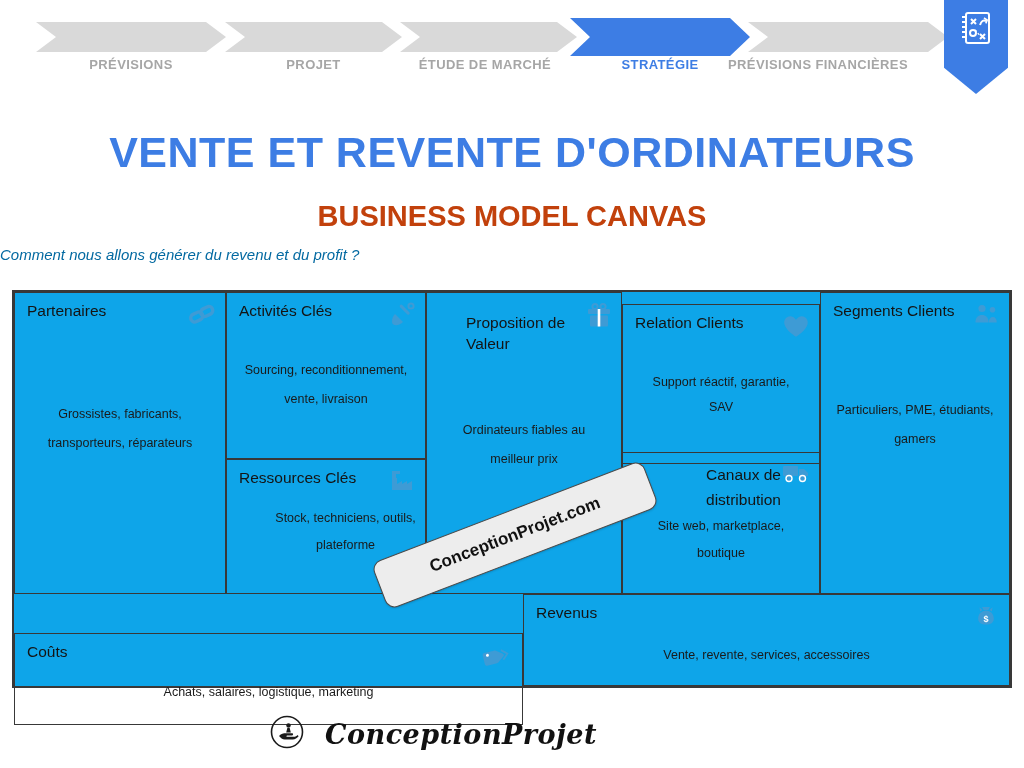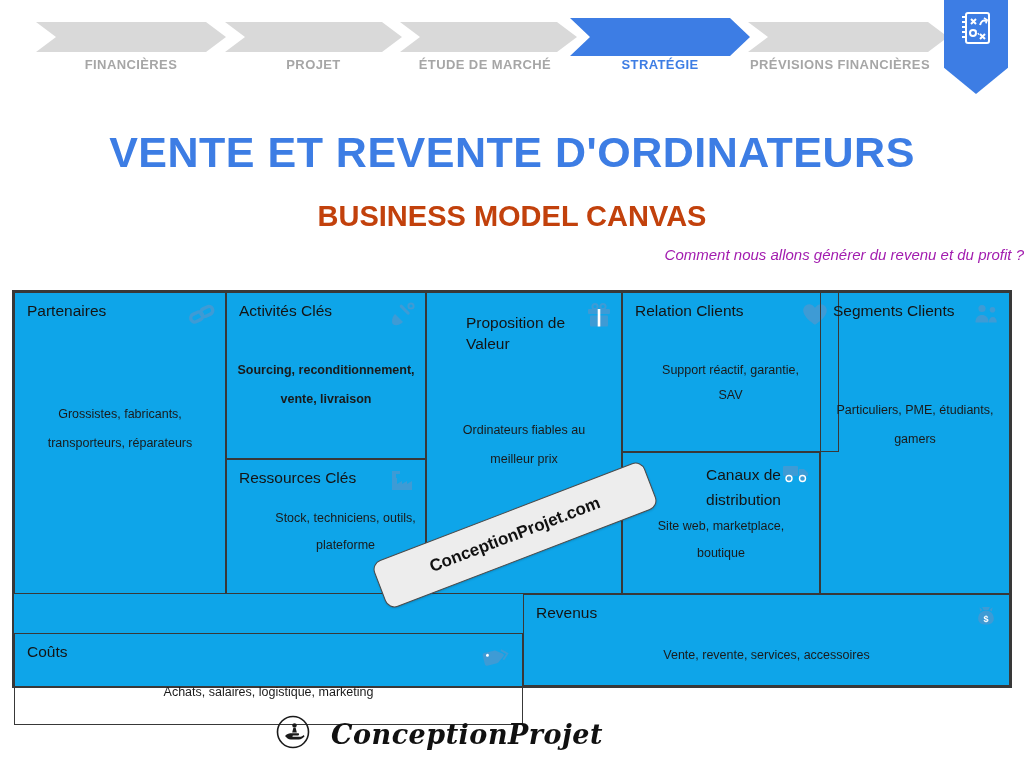--- a/index.html
+++ b/index.html
@@ -17,87 +17,87 @@
 
   .ribbon { position:absolute; left:944px; top:0; width:64px; height:94px; background:#3d7de4;
     clip-path:polygon(0 0,100% 0,100% 72%,50% 100%,0 72%); }
   .ribbon svg { position:absolute; left:15px; top:10px; }
 
   
   .main-title { position:absolute; left:0; top:128px; width:1024px; text-align:center;
     font-size:43px; font-weight:bold; color:#3d7de4; letter-spacing:0.5px; }
   .sub-title { position:absolute; left:0; top:200px; width:1024px; text-align:center;
     font-size:29px; font-weight:bold; color:#c2410c; }
-  .tagline { position:absolute; left:0; top:246px; width:1024px; text-align:right;
-    font-size:15px; font-style:italic; color:#a21caf; }
+  .tagline { position:absolute; left:0; top:246px; width:1024px; text-align:left;
+    font-size:15px; font-style:italic; color:#0369a1; }
 
   
   .bmc { position:absolute; left:12px; top:290px; width:1000px; height:398px;
     border:2px solid #383838; background:#0ea5e9; }
   .cell { position:absolute; border:1px solid #383838; }
   .cell-head { display:flex; justify-content:space-between; align-items:flex-start;
     padding:9px 10px 0 12px; }
   .cell-title { font-size:15.5px; color:#141414; }
   .icon { flex:0 0 auto; }
   .icon-abs { position:absolute; top:9px; right:9px; }
   .cell-body { text-align:center; font-size:12.5px; color:#1a1a1a; }
   .cell-body div { line-height:29px; }
 
   .c-part { left:0; top:0; width:212px; height:302px; }
   .c-act  { left:212px; top:0; width:200px; height:167px; }
   .c-res  { left:212px; top:167px; width:200px; height:135px; }
   .c-prop { left:412px; top:0; width:196px; height:302px; }
-  .c-rel  { left:608px; top:0; width:217px; height:160px; }
+  .c-rel  { left:608px; top:12px; width:198px; height:160px; }
   .c-can  { left:608px; top:160px; width:198px; height:142px; }
   .c-seg  { left:806px; top:0; width:190px; height:302px; }
   .c-cost { left:0; top:313px; width:509px; height:92px;margin-top:28px; }
   .c-rev  { left:509px; top:302px; width:487px; height:92px; }
 
   .c-part .cell-body { margin-top:70px; }
-  .c-act  .cell-body { margin-top:26px;font-weight:bold; }
+  .c-act  .cell-body { margin-top:26px; }
   .c-res  .cell-body { margin-top:8px; line-height:27px;padding-left:39px; }
   .c-res  .cell-body div { line-height:27px; }
   .c-prop .cell-title { display:block; max-width:118px; margin:10px auto; text-align:left; line-height:21px; }
   .c-prop .cell-body { margin-top:52px; }
   .c-rel  .cell-body { margin-top:28px; }
   .c-rel  .cell-body div { line-height:25px; }
   .c-can  .cell-title { display:block; max-width:118px; margin:0 auto; text-align:right; line-height:25px; }
   .c-can  .cell-body { margin-top:1px; }
   .c-can  .cell-body div { line-height:27px; }
   .c-seg  .cell-body { margin-top:66px; }
   .c-cost .cell-body, .c-rev .cell-body { margin-top:7px; }
 
   
   .watermark { position:absolute; left:370px; top:510px; width:290px; height:50px;
     background:#ededed; border:1.5px solid #4a4a4a; border-radius:10px;
     transform:rotate(-21deg); display:flex; align-items:center; justify-content:center;
     font-size:17px; font-weight:bold; color:#111; box-shadow:0 1px 2px rgba(0,0,0,0.15); }
 
   
-  .footer { position:absolute; left:16px; top:714px; width:846px; display:flex;
+  .footer { position:absolute; left:10px; top:714px; width:846px; display:flex;
     align-items:center; justify-content:center; gap:20px; }
   .brand-text { font-family:"DejaVu Serif", serif; font-style:italic; font-weight:bold;
     font-size:27px; color:#111; letter-spacing:0.5px; }
 </style>
 </head>
 <body>
 
 <div class="stage">
 
   <div class="chevron" style="left:36px;width:190px;"></div>
   <div class="chevron" style="left:225px;width:177px;"></div>
   <div class="chevron" style="left:400px;width:177px;"></div>
   <div class="chevron active" style="left:570px;width:180px;"></div>
   <div class="chevron" style="left:748px;width:200px;"></div>
 
-  <div class="step-label" style="left:36px;width:190px;">FINANCIÈRES</div>
+  <div class="step-label" style="left:36px;width:190px;">PRÉVISIONS</div>
   <div class="step-label" style="left:225px;width:177px;">PROJET</div>
   <div class="step-label" style="left:385px;width:200px;">ÉTUDE DE MARCHÉ</div>
   <div class="step-label active" style="left:570px;width:180px;">STRATÉGIE</div>
-  <div class="step-label" style="left:730px;width:220px;">PRÉVISIONS FINANCIÈRES</div>
+  <div class="step-label" style="left:708px;width:220px;">PRÉVISIONS FINANCIÈRES</div>
 
   <div class="ribbon">
     <span>
       <svg width="34" height="40" viewBox="0 0 34 40">
         <g stroke="#ffffff" fill="none" stroke-width="2">
           <rect x="7" y="3" width="23" height="30" rx="2"></rect>
           <line x1="3" y1="7" x2="7" y2="7"></line>
           <line x1="3" y1="12" x2="7" y2="12"></line>
           <line x1="3" y1="17" x2="7" y2="17"></line>
           <line x1="3" y1="22" x2="7" y2="22"></line>

